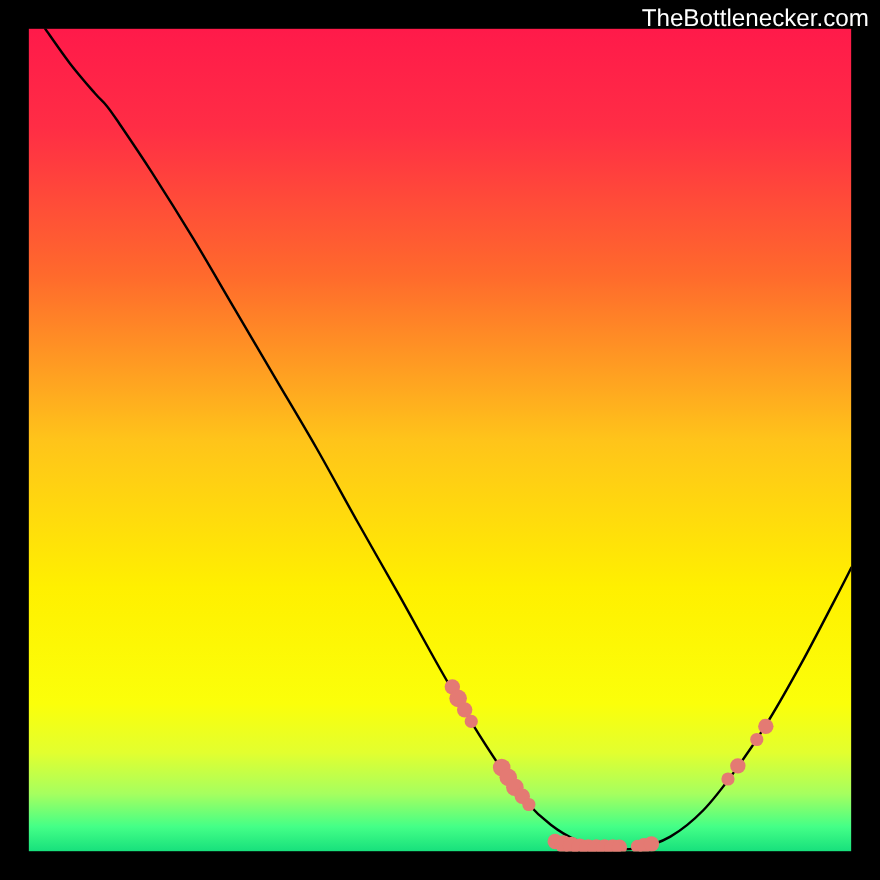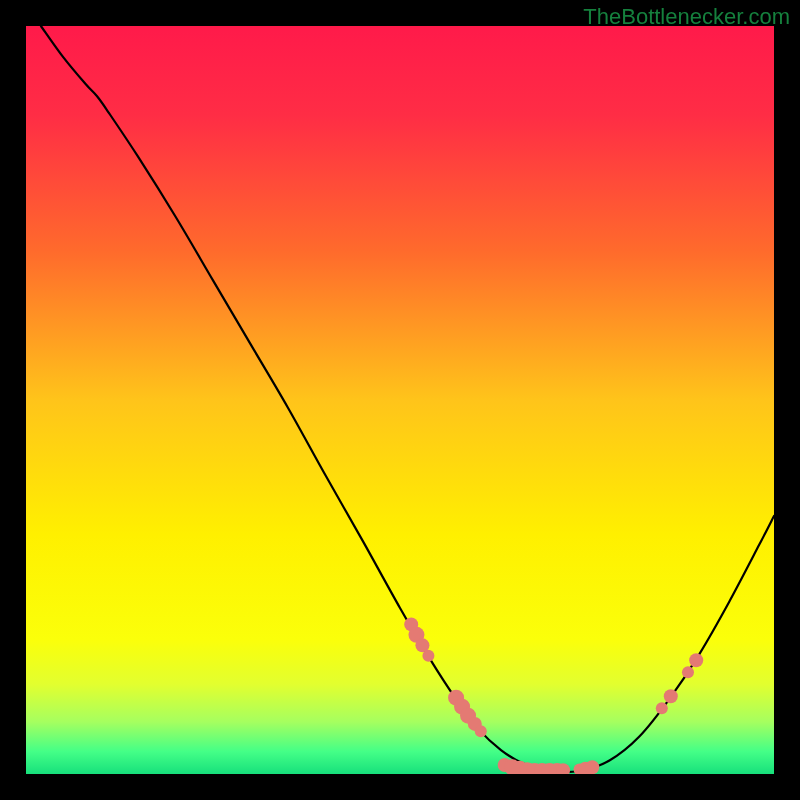--- a/index.html
+++ b/index.html
@@ -23,21 +23,21 @@
     position: absolute;
     left: 0;
     top: 0;
     width: 748px;
     height: 748px;
   }
   .watermark {
     position: absolute;
     top: 4px;
     right: 10px;
-    color: #15803d;
+    color: #ffffff;
     font-size: 22px;
     font-weight: 500;
     user-select: none;
   }
   svg { display: block; }
 </style>
 </head>
 <body>
 
 <div class="frame">

